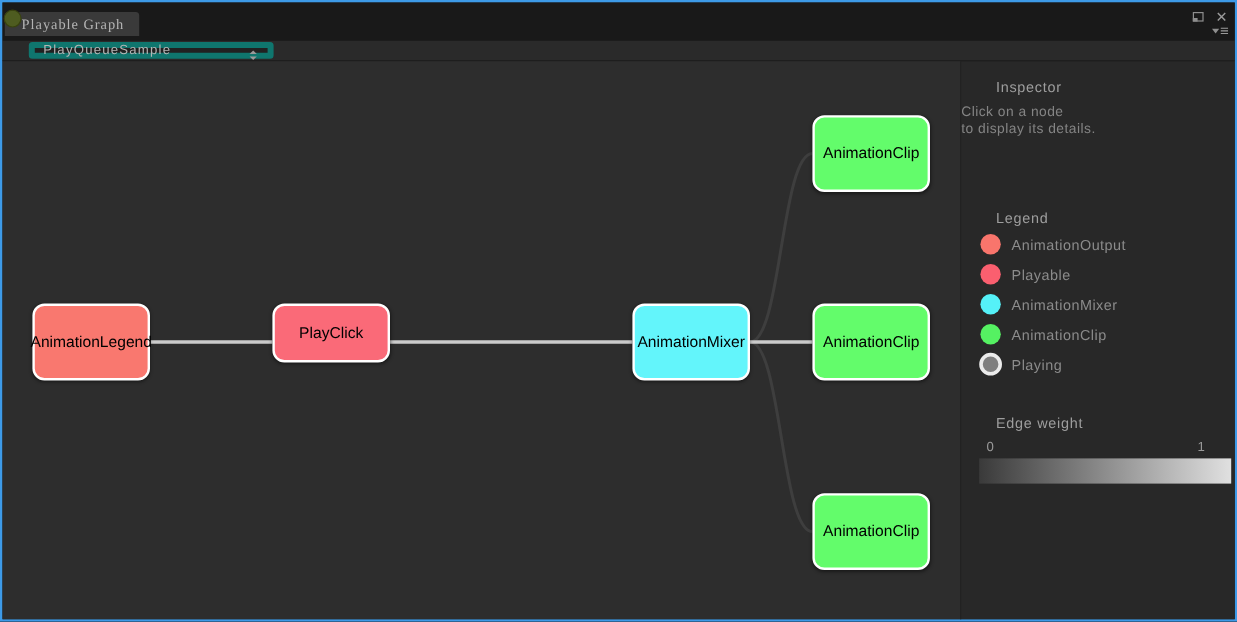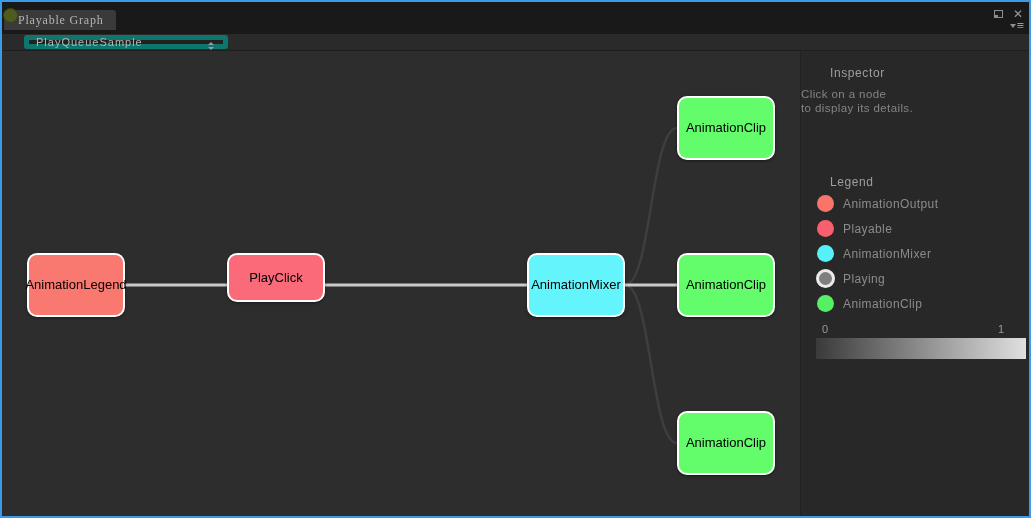--- a/index.html
+++ b/index.html
@@ -141,29 +141,30 @@
           </li>
           <li class="legend-item">
             <span class="legend-dot" style="background: rgb(250, 95, 111);"></span>
             <span class="legend-label">Playable</span>
           </li>
           <li class="legend-item">
             <span class="legend-dot" style="background: rgb(85, 241, 248);"></span>
             <span class="legend-label">AnimationMixer</span>
           </li>
           <li class="legend-item">
+            <span class="legend-dot" style="background: rgb(85, 241, 98);"></span>
+            <span class="legend-label">AnimationClip</span>
+          </li>
+          <li class="legend-item">
             <span class="legend-dot ring" style="background: rgb(127, 127, 127);"></span>
             <span class="legend-label">Playing</span>
           </li>
-          <li class="legend-item">
-            <span class="legend-dot" style="background: rgb(85, 241, 98);"></span>
-            <span class="legend-label">AnimationClip</span>
-          </li>
         </ul>
 
+      <div class="panel-header ew-title">Edge weight</div>
       <div class="ew-labels">
         <span>0</span>
         <span>1</span>
       </div>
       <div class="ew-bar" id="ew-bar" style="background: linear-gradient(to right, rgb(58, 58, 58), rgb(224, 224, 224));"></div>
     </div>
   </div>
 
 </div>
 

